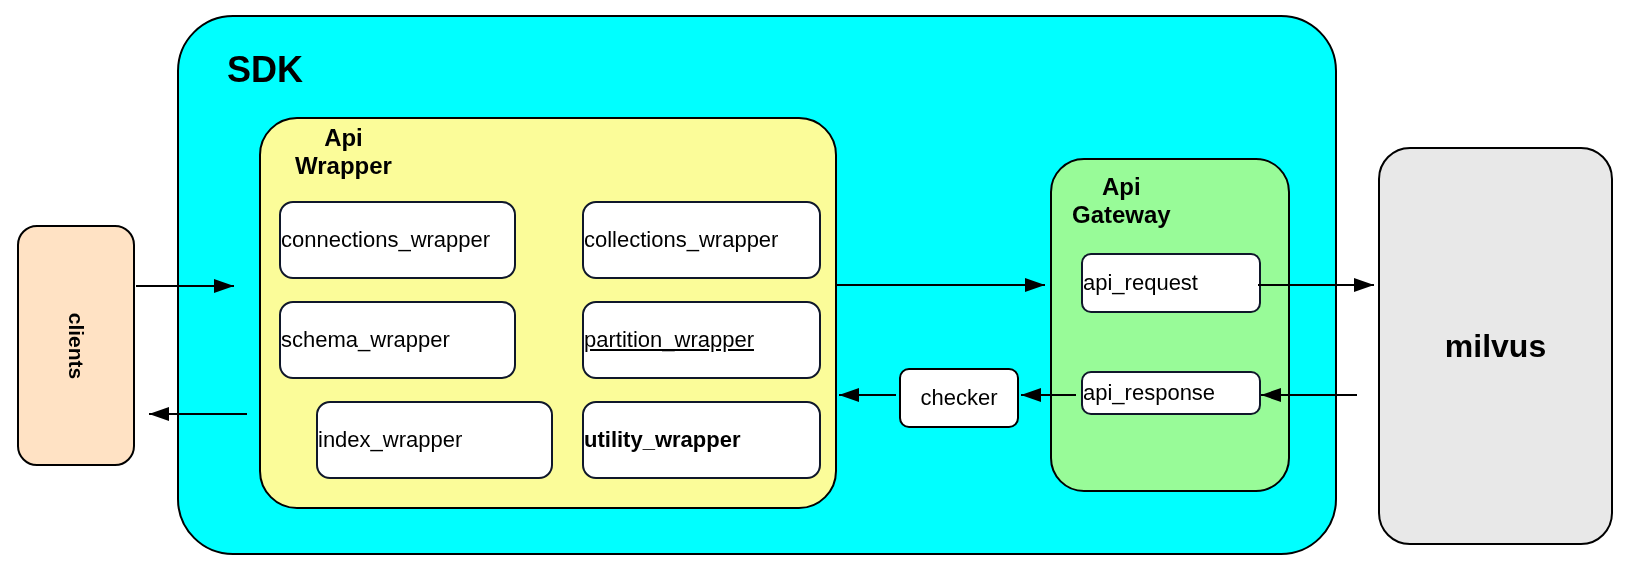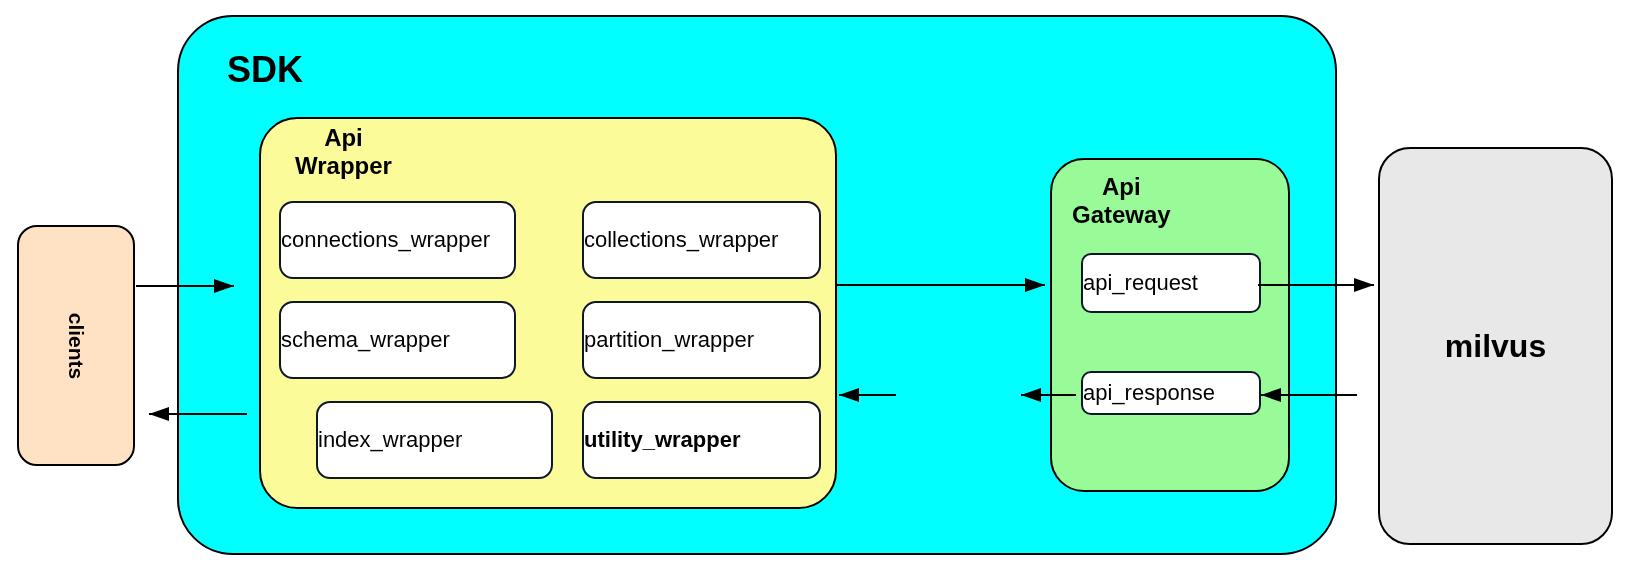--- a/index.html
+++ b/index.html
@@ -69,21 +69,21 @@
     background: #ffffff;
     border: 2px solid #0f172a;
     border-radius: 14px;
     display: flex; align-items: center; justify-content: flex-start;
     font-size: 22px;
     white-space: nowrap;
   }
   #mod-connections { left: 18px;  top: 82px;  width: 237px; height: 78px; }
   #mod-collections { left: 321px; top: 82px;  width: 239px; height: 78px; }
   #mod-schema      { left: 18px;  top: 182px; width: 237px; height: 78px; }
-  #mod-partition   { left: 321px; top: 182px; width: 239px; height: 78px; }
+  #mod-partition   { left: 321px; top: 182px; width: 239px; height: 78px; text-decoration: underline; }
   #mod-index       { left: 34px;  top: 282px; width: 237px; height: 78px; margin-left: 21px; }
   #mod-utility     { left: 321px; top: 282px; width: 239px; height: 78px; font-weight: bold; }
 
   
   #checker {
     left: 720px; top: 351px; width: 120px; height: 60px;
     background: #ffffff;
     border-radius: 10px;
     display: flex; align-items: center; justify-content: center;
     font-size: 22px;
@@ -149,20 +149,23 @@
         <span>partition_wrapper</span>
       </div>
       <div class="module" id="mod-index">
         <span>index_wrapper</span>
       </div>
       <div class="module" id="mod-utility">
         <span>utility_wrapper</span>
       </div>
     </div>
 
+    <div class="box" id="checker">
+      <span>checker</span>
+    </div>
 
     <div class="box" id="api-gateway">
       <span class="group-label" id="api-gateway-label">Api
 Gateway</span>
 
       <div class="module" id="mod-api-request">
         <span>api_request</span>
       </div>
       <div class="module" id="mod-api-response">
         <span>api_response</span>

